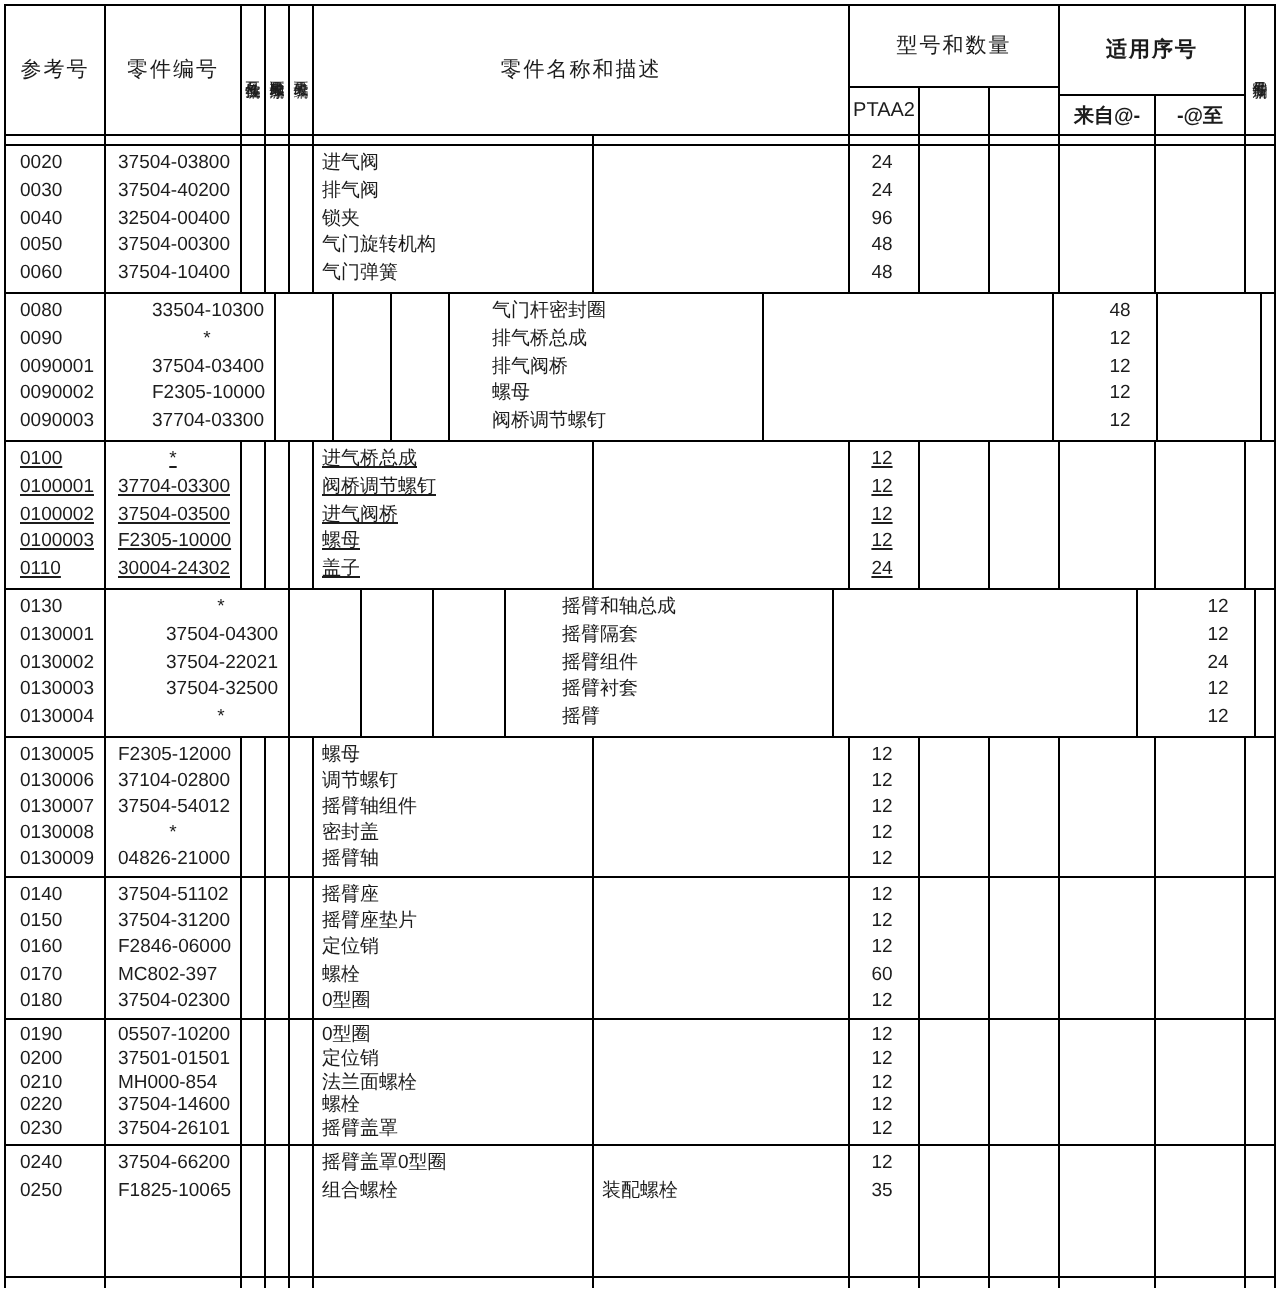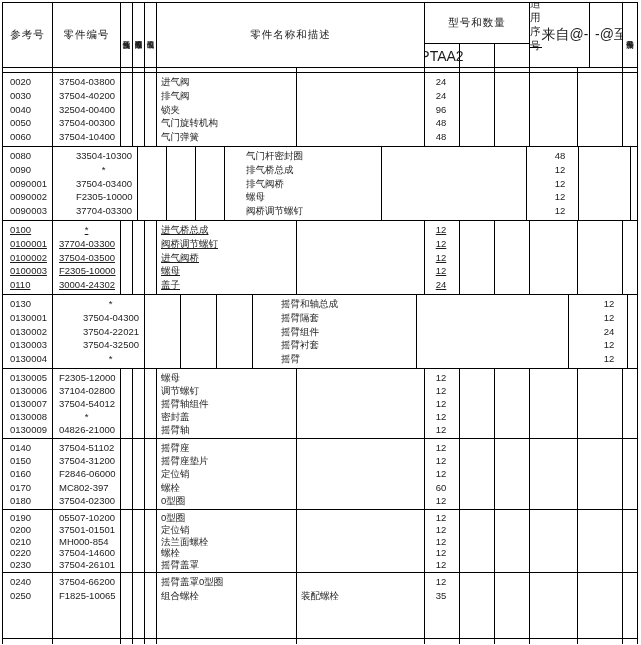--- a/index.html
+++ b/index.html
@@ -35,32 +35,32 @@
   }
   .vtext {
     writing-mode: vertical-rl;
     text-orientation: upright;
     font-size: 7.5px; line-height: 11px; letter-spacing: 0;
     display: flex; align-items: center; justify-content: center;
     padding: 1px 0;
   }
   .span-2col { grid-column: 6 / 8; }
   .span-model { grid-column: 8 / 11; display: flex; flex-direction: column; }
-  .span-serial { grid-column: 11 / 13; display: flex; flex-direction: row; }
+  .span-serial { grid-column: 11 / 13; display: flex; flex-direction: column; font-weight: bold; }
   .htop1 { height: 41px; border-bottom: 1px solid #000;
            display: flex; align-items: center; justify-content: center;
            font-size: 10.5px; letter-spacing: 1px; }
   .htop2 { height: 45px; border-bottom: 1px solid #000;
            display: flex; align-items: center; justify-content: center;
            font-size: 10.5px; letter-spacing: 1px; }
   .hsub { flex: 1; display: flex; }
   .hsub .sc {
     border-right: 1px solid #000;
     display: flex; align-items: center; justify-content: center;
-    font-size: 14px; letter-spacing: 0;
+    font-size: 10px; letter-spacing: 0;
   }
   .hsub .sc:last-child { border-right: none; }
   .m1 { width: 35px; } .m2 { width: 35px; } .m3 { width: 34px; }
   .s1 { width: 48px; font-size: 9px; } .s2 { width: 44px; font-size: 9px; }
 
   
   .spacer { height: 5px; border-bottom: 1px solid #000; }
   .spacer .cell { height: 4px; }
   .group { border-bottom: 1px solid #000; }
   .body-cell { padding-top: 2px; font-size: 9.5px; }

